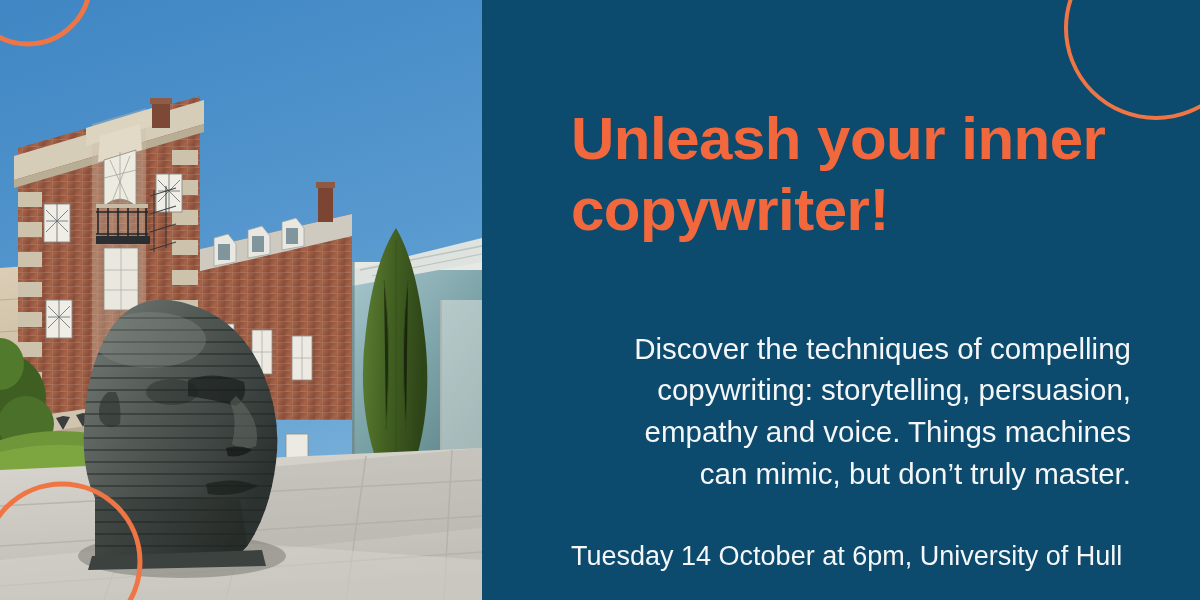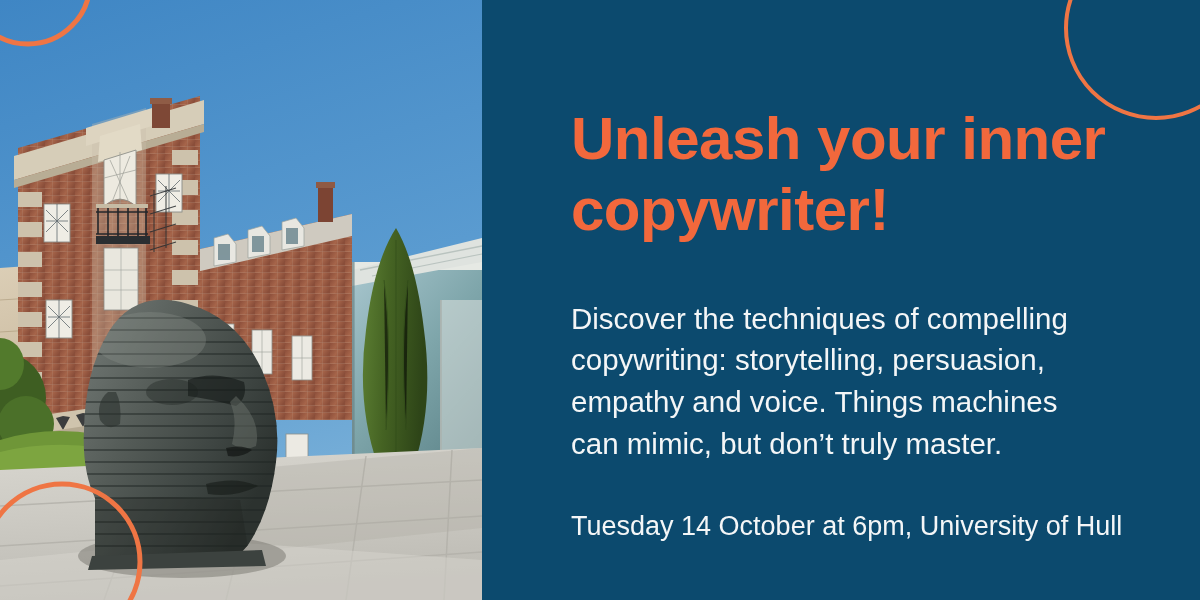--- a/index.html
+++ b/index.html
@@ -45,26 +45,27 @@
   }
   .headline {
     font-size:60px;
     line-height:1.18;
     font-weight:bold;
     color:#f2683c;
     letter-spacing:-0.5px;
     white-space:pre-line;
   }
   .body-copy {
-    margin-top:52px;
+    margin-top:82px;
     font-size:29.5px;
     line-height:1.42;
     color:#f4f6f7;
     font-weight:400;
     white-space:pre-line;
+    text-align:right;
   }
   .date-line {
     margin-top:44px;
     font-size:27px;
     line-height:1.3;
     color:#f4f6f7;
     font-weight:400;
   }
 
   

